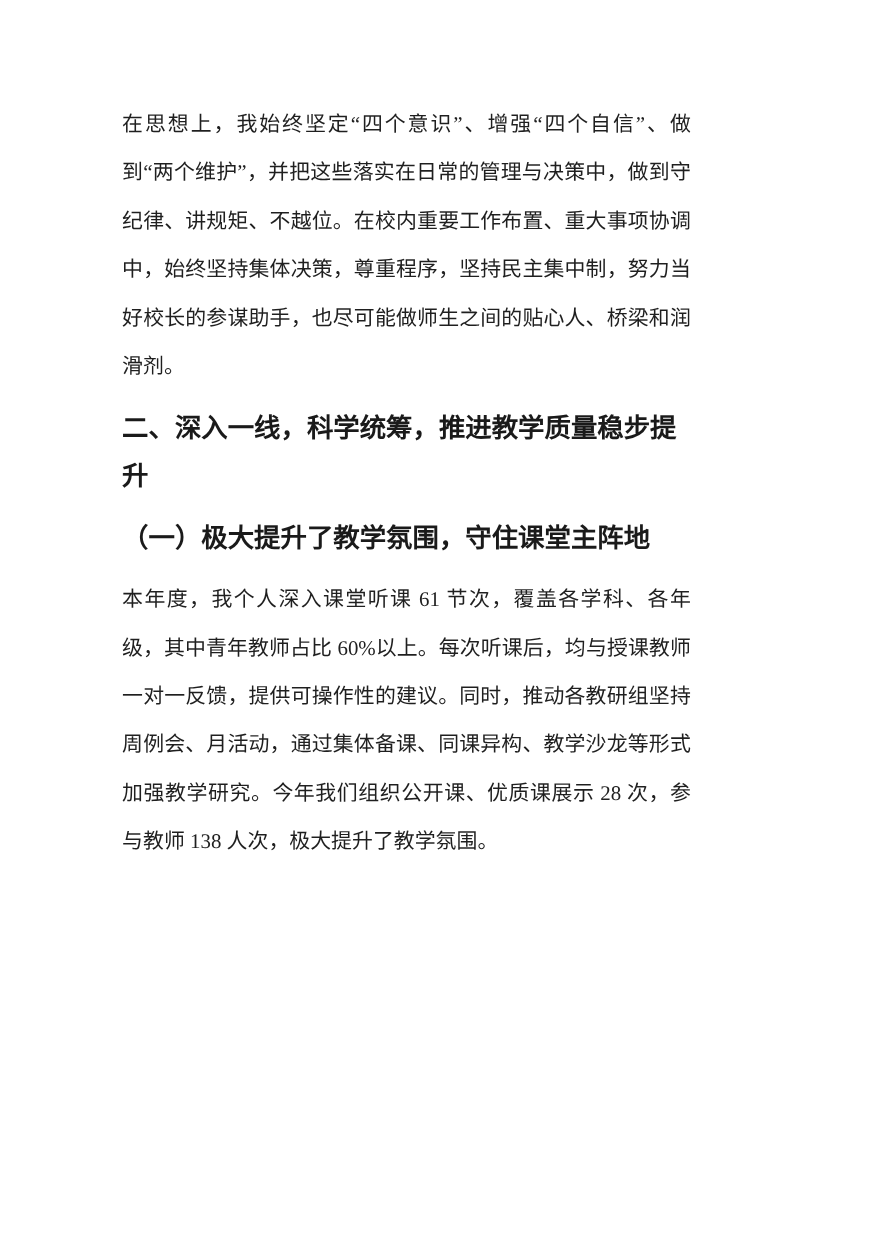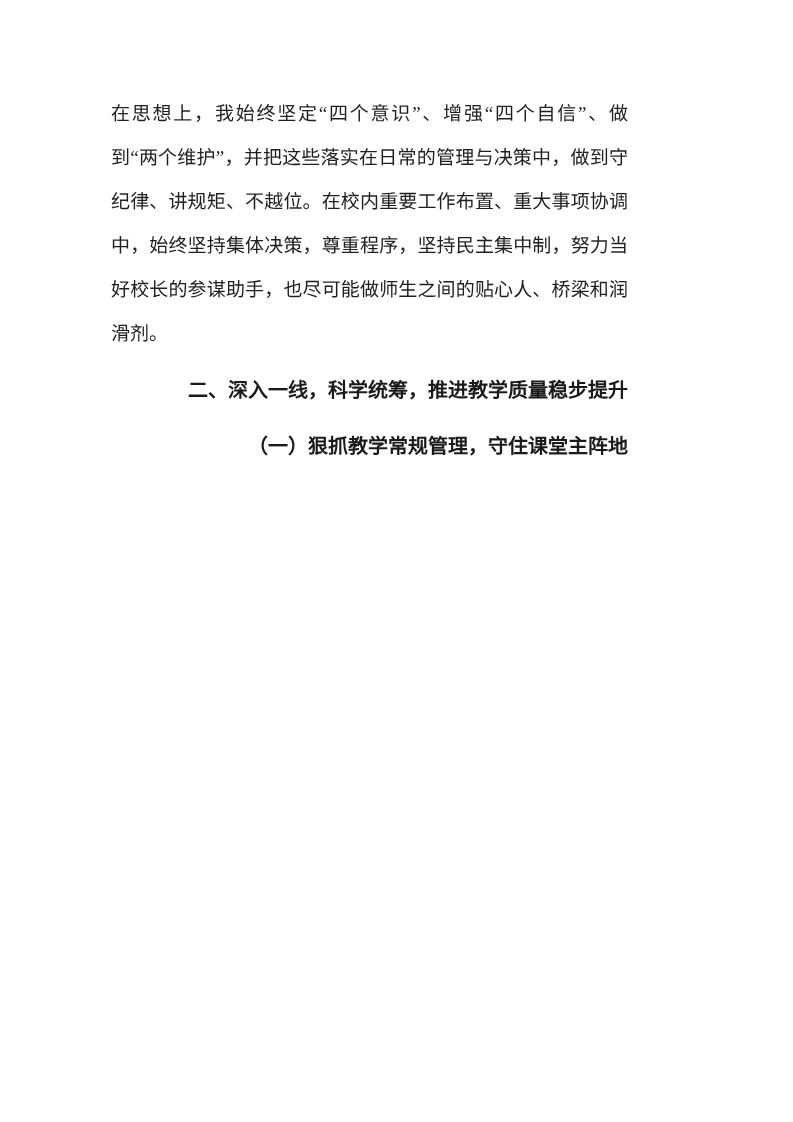--- a/index.html
+++ b/index.html
@@ -27,33 +27,34 @@
     line-height: 44px;
     color: #1f1f1f;
     text-align: justify;
     margin: 0 0 12px 0;
     word-break: break-all;
     line-break: strict;
   }
   .heading-major,
   .heading-minor {
     font-family: "Liberation Sans", "DejaVu Sans", sans-serif;
-    font-size: 20px;
+    font-size: 24px;
     font-weight: bold;
     line-height: 44px;
     color: #1a1a1a;
-    text-align: right;
+    text-align: left;
     margin: 0 0 12px 0;
   }
 </style>
 </head>
 <body>
 
 <div class="page">
   <p class="body-para">在思想上，我始终坚定“四个意识”、增强“四个自信”、做到“两个维护”，并把这些落实在日常的管理与决策中，做到守纪律、讲规矩、不越位。在校内重要工作布置、重大事项协调中，始终坚持集体决策，尊重程序，坚持民主集中制，努力当好校长的参谋助手，也尽可能做师生之间的贴心人、桥梁和润滑剂。</p>
 
   <h2 class="heading-major">二、深入一线，科学统筹，推进教学质量稳步提升</h2>
 
 
-  <h3 class="heading-minor">（一）狠抓教学常规管理，守住课堂主阵地</h3>
+  <h3 class="heading-minor">（一）极大提升了教学氛围，守住课堂主阵地</h3>
 
 
+  <p class="body-para">本年度，我个人深入课堂听课 61 节次，覆盖各学科、各年级，其中青年教师占比 60%以上。每次听课后，均与授课教师一对一反馈，提供可操作性的建议。同时，推动各教研组坚持周例会、月活动，通过集体备课、同课异构、教学沙龙等形式加强教学研究。今年我们组织公开课、优质课展示 28 次，参与教师 138 人次，极大提升了教学氛围。</p>
 </div>
 
 </body></html>

